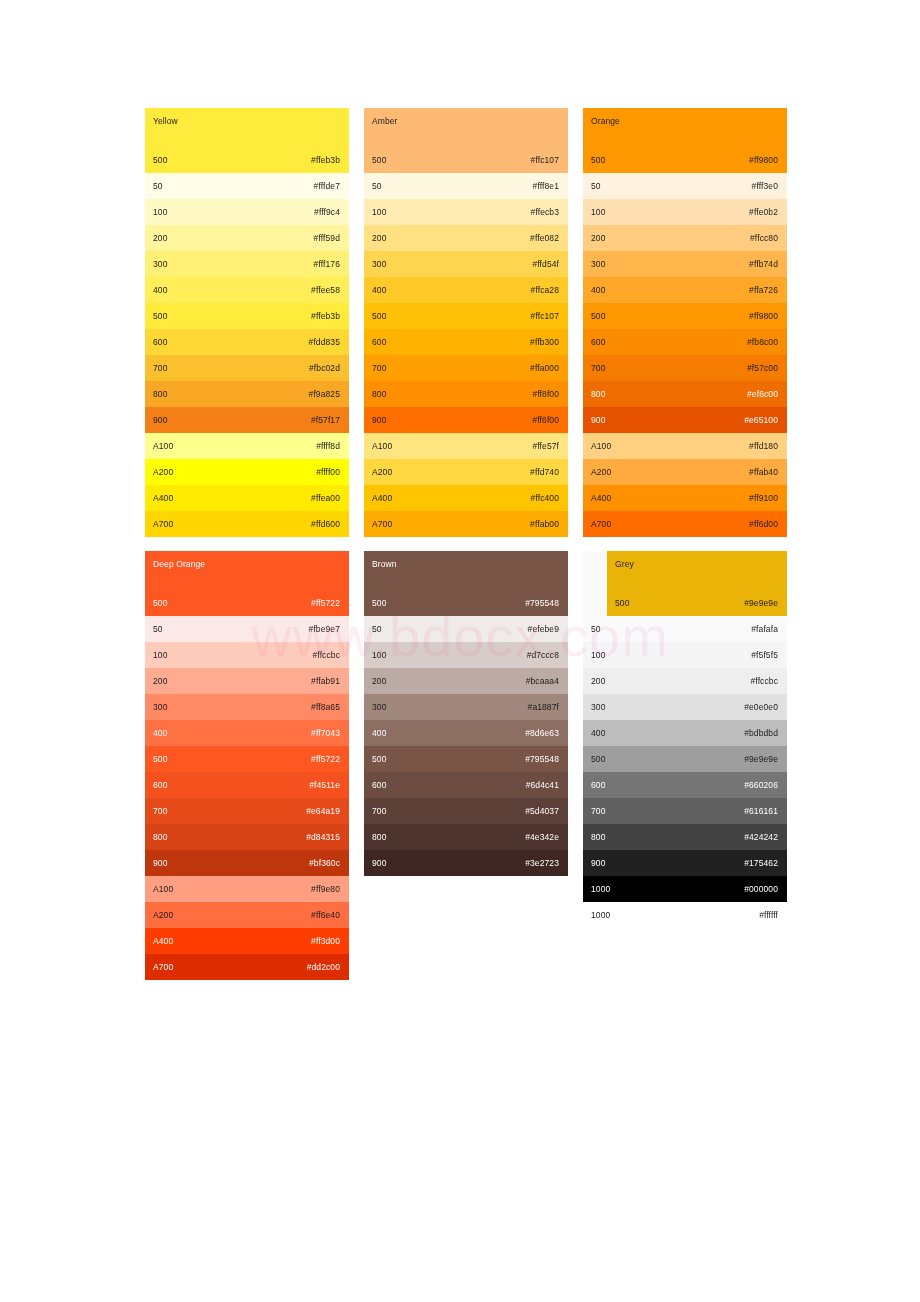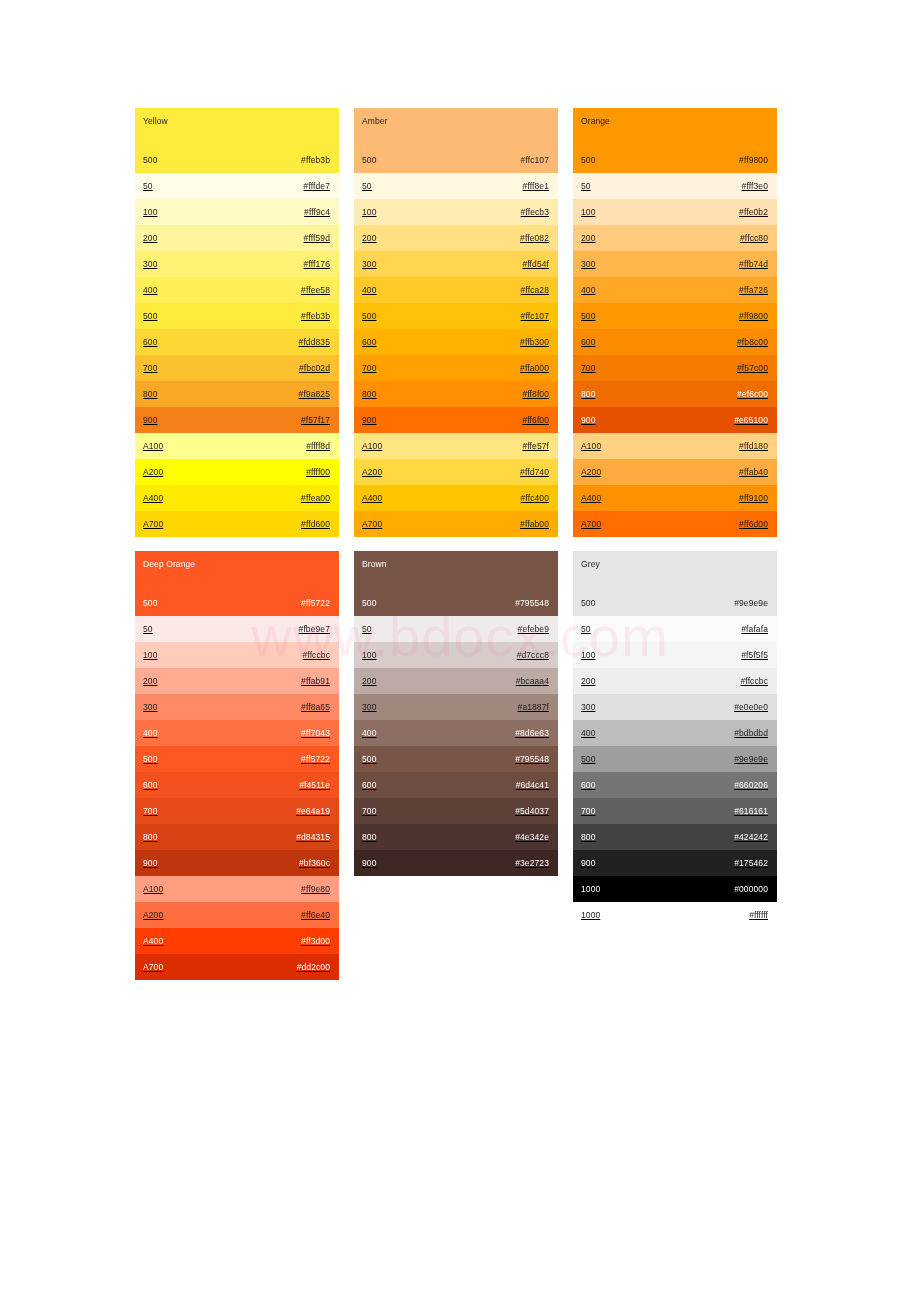--- a/index.html
+++ b/index.html
@@ -37,24 +37,23 @@
     opacity: 0.085;
     pointer-events: none;
     z-index: 50;
     white-space: nowrap;
     user-select: none;
   }
 
   
   #grid {
     position: absolute;
-    left: 135px;
+    left: 145px;
     top: 108px;
     width: 643px;
-    text-decoration: underline;
   }
   .palette-row {
     display: flex;
     flex-direction: row;
     align-items: flex-start;
     gap: 15px;
     margin-bottom: 14px;
   }
   .palette-card {
     width: 204px;
@@ -408,21 +407,21 @@
           <div class="swatch-row txt-light" style="background: rgb(78, 52, 46);">
             <span class="swatch-label">800</span>
             <span class="swatch-hex">#4e342e</span>
           </div>
           <div class="swatch-row txt-light" style="background: rgb(62, 39, 35);">
             <span class="swatch-label">900</span>
             <span class="swatch-hex">#3e2723</span>
           </div>
         </div>
         <div class="palette-card">
-          <div class="palette-header" style="background: #e5e5e5;">
+          <div class="palette-header" style="background: #eab308; margin-left: 24px;">
             <div class="palette-name txt-dark">Grey</div>
             <div class="swatch-row txt-dark" style="background: transparent; position: absolute; left: 0px; right: 0px; bottom: 0px;">
               <span class="swatch-label">500</span>
               <span class="swatch-hex">#9e9e9e</span>
             </div>
           </div>
           <div class="swatch-row txt-dark" style="background: rgb(250, 250, 250);">
             <span class="swatch-label">50</span>
             <span class="swatch-hex">#fafafa</span>
           </div>

